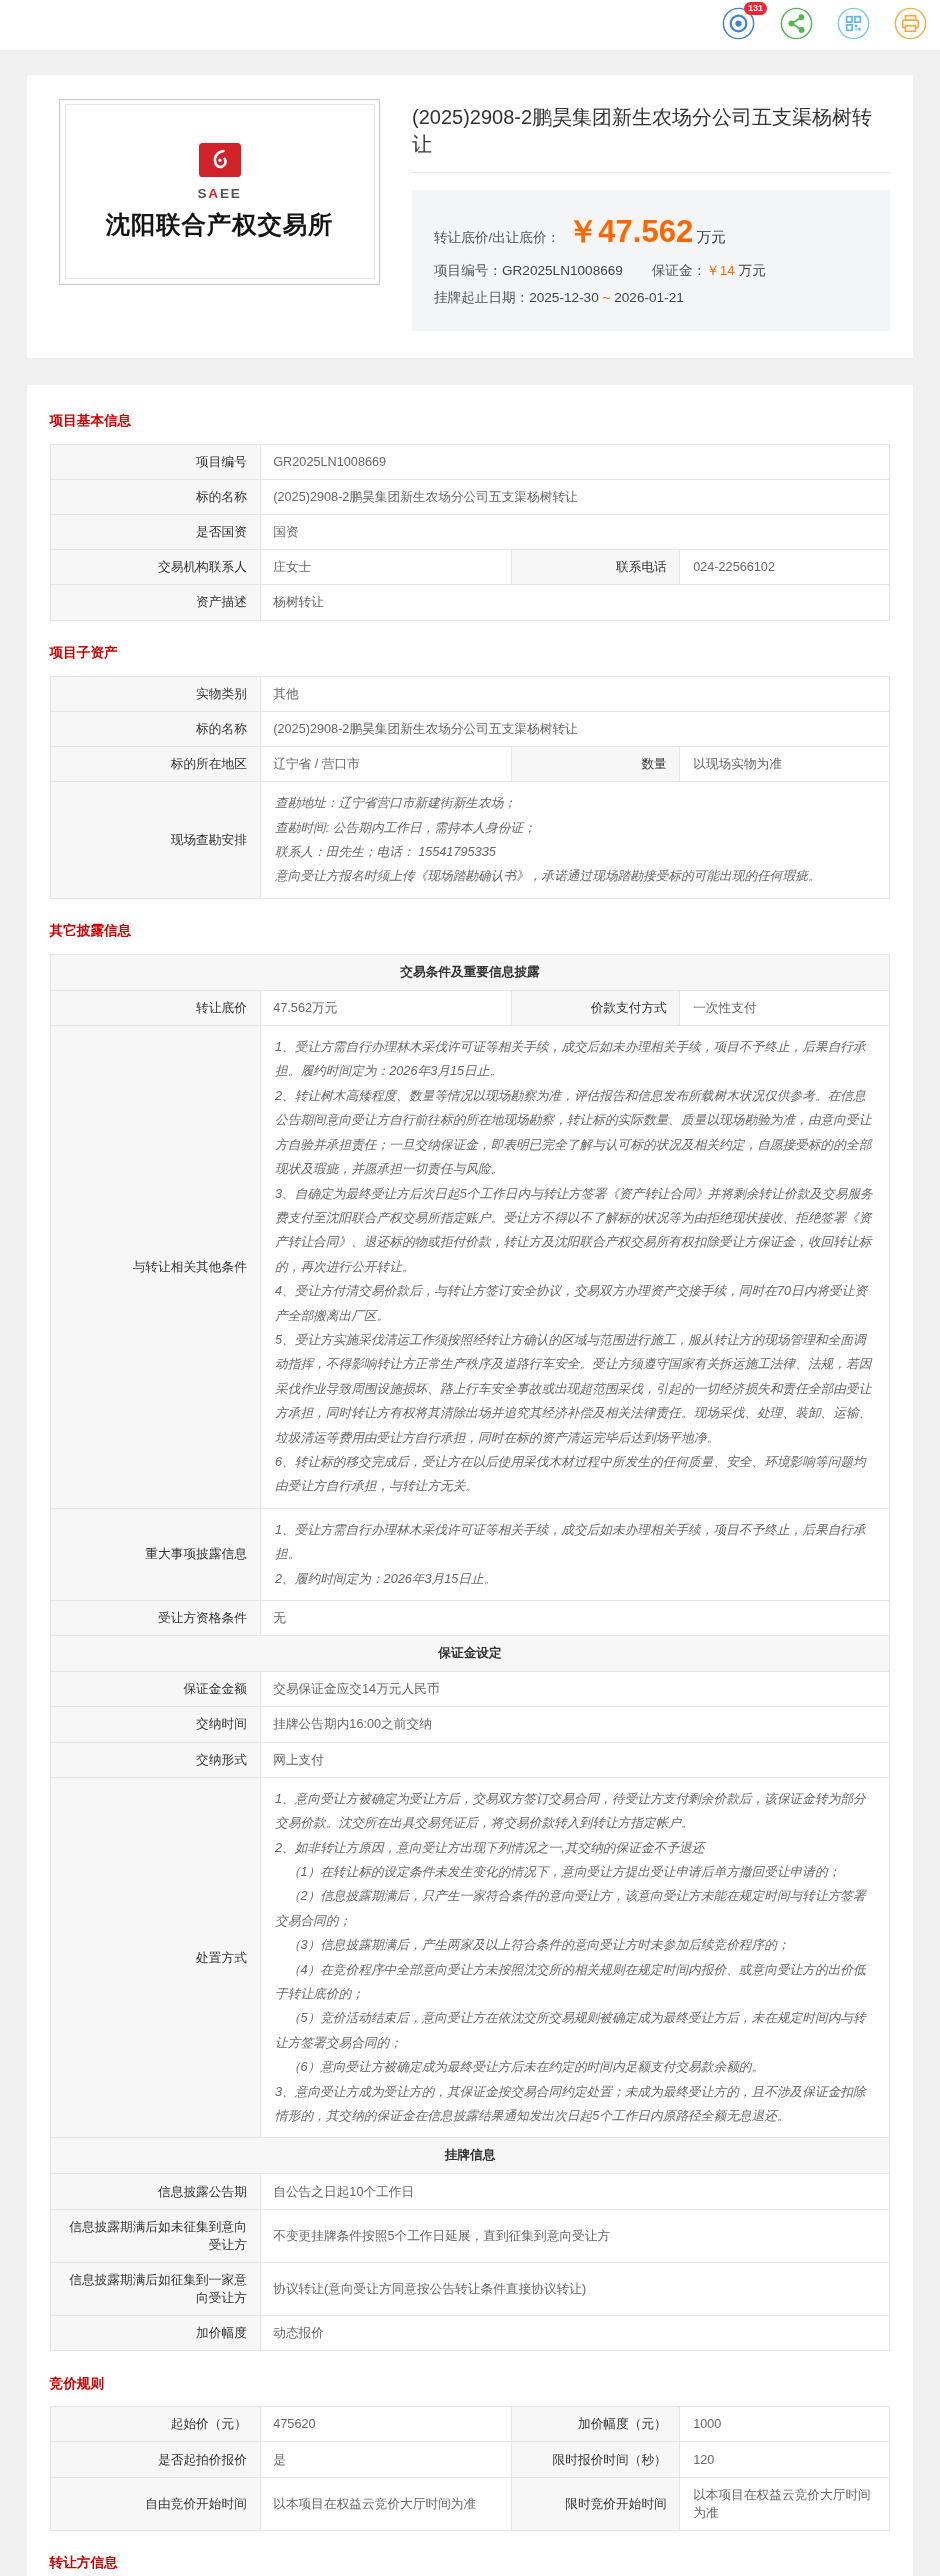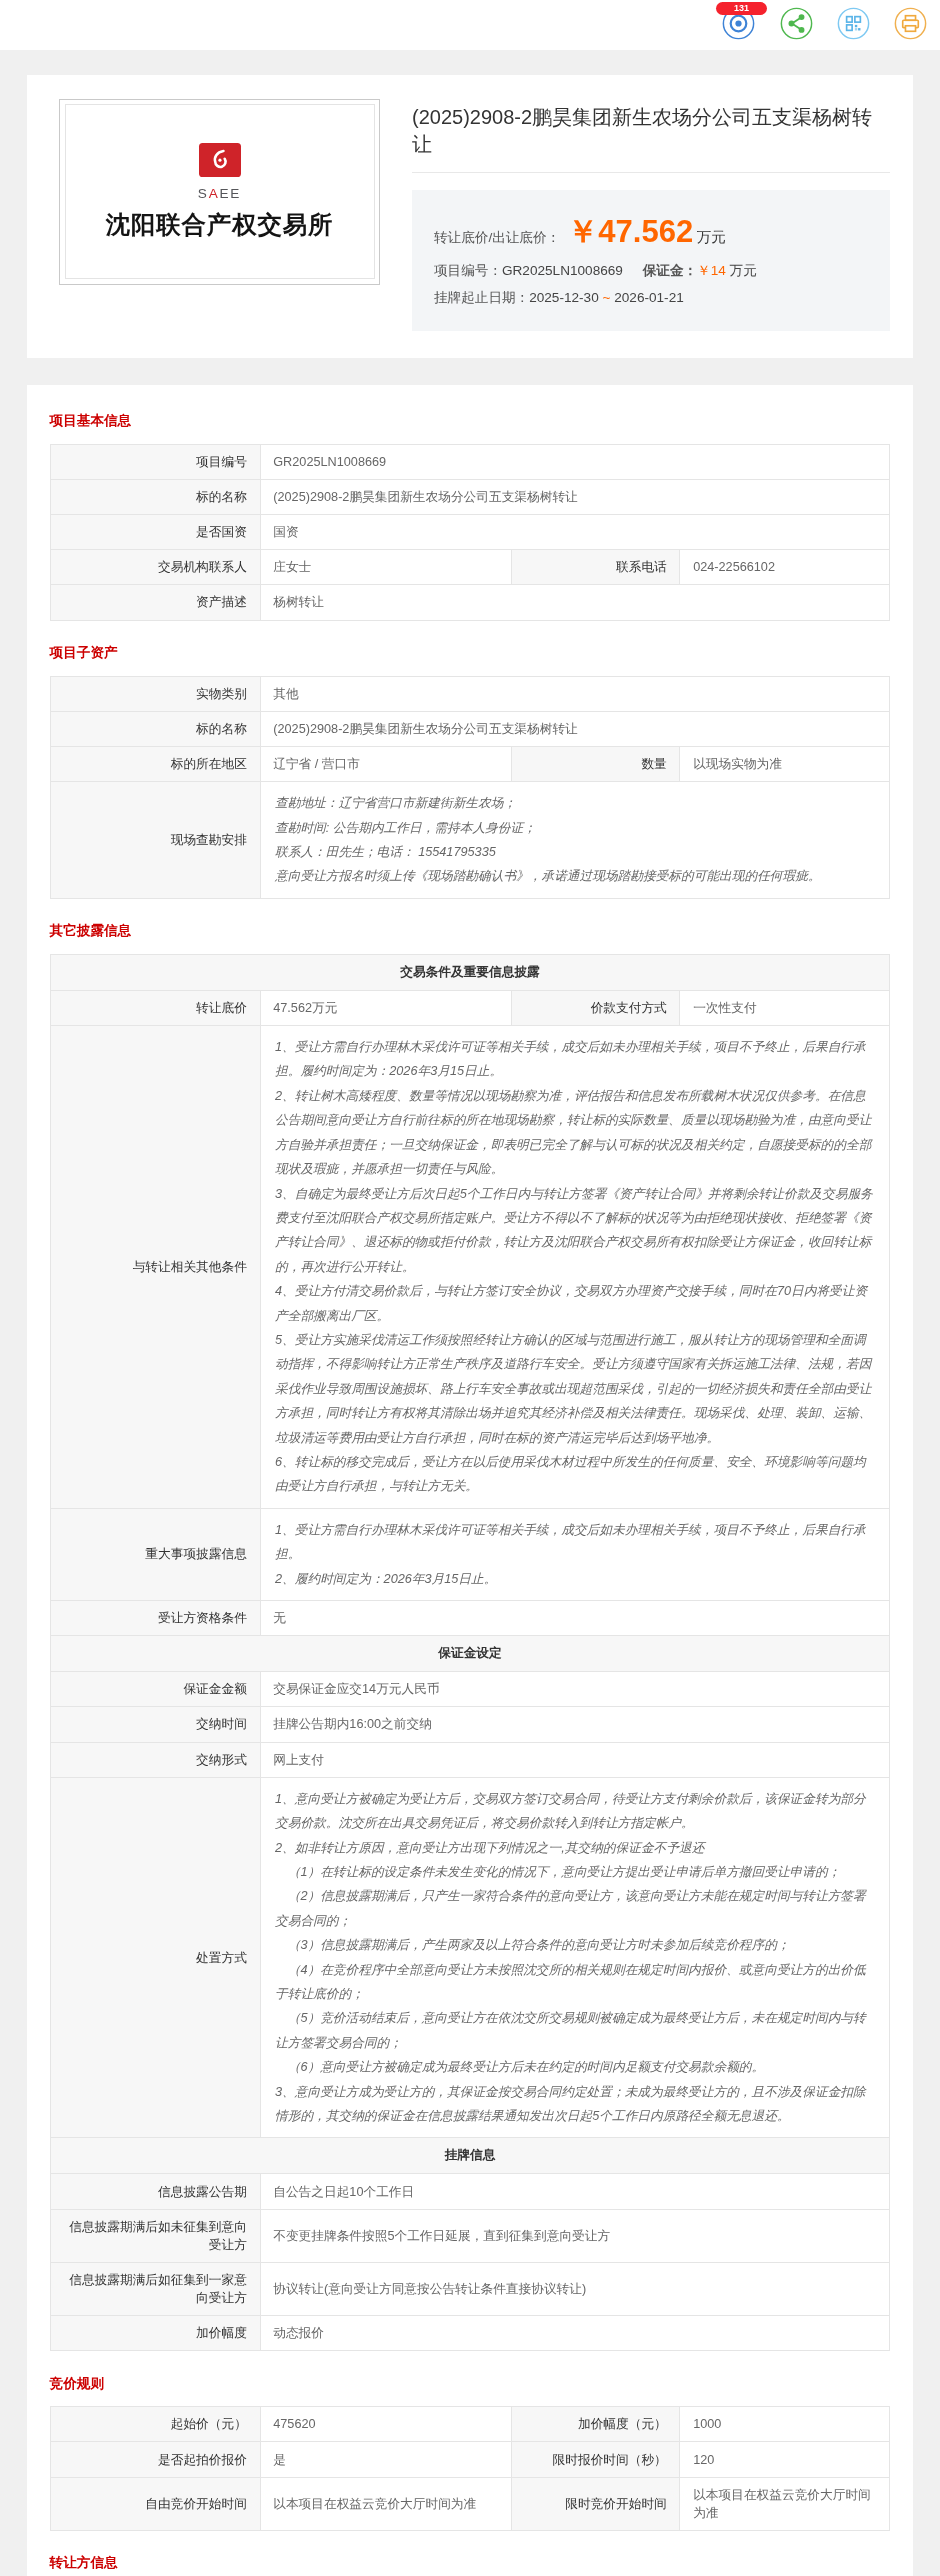--- a/index.html
+++ b/index.html
@@ -1,39 +1,39 @@
 <!DOCTYPE html>
 <html style="font-size:14.5px"><head>
 <meta charset="utf-8">
 <style>
   html,body{margin:0;padding:0;background:#f0f0f0;font-family:"Liberation Sans","DejaVu Sans",sans-serif;}
   body{width:940px;}
   .topstrip{background:#fff;height:50px;position:relative;}
   .tool-icons{position:absolute;top:7.2px;right:12.7px;display:flex;gap:24.4px;align-items:center;}
   .tool-icon{position:relative;width:33px;height:33px;cursor:pointer;}
   .badge{position:absolute;top:-5.4px;right:-11.8px;background:#f5222d;color:#fff;font-size:9px;line-height:12.7px;
-         padding:0 18px;border-radius:7.2px;font-weight:bold;}
+         padding:0 4px;border-radius:7.2px;font-weight:bold;}
   .cards-area{padding:25px 0 9px;}
   .card{width:886px;margin:0 auto;background:#fff;}
   .header-card{display:flex;padding:23.5px 22.6px 27px 32px;box-sizing:border-box;width:886px;}
   .logo-box{width:321px;min-width:321px;height:186px;border:0.9px solid #c9c9c9;padding:4.5px;box-sizing:border-box;background:#fff;}
   .logo-inner{border:0.9px solid #e4e4e4;height:100%;box-sizing:border-box;display:flex;flex-direction:column;
               align-items:center;justify-content:center;}
   .logo-mark{width:42px;height:34px;background:#cf2329;border-radius:3.6px;display:flex;align-items:center;justify-content:center;}
-  .logo-saee{font-size:13.6px;font-weight:normal;letter-spacing:1.8px;color:#55565a;margin-top:9px;}
+  .logo-saee{font-size:13.6px;font-weight:bold;letter-spacing:1.8px;color:#55565a;margin-top:9px;}
   .logo-saee .a-red{color:#cf2329;}
   .org-name{font-family:"Liberation Serif","DejaVu Serif",serif;font-weight:bold;font-size:24.4px;color:#141414;margin-top:8px;letter-spacing:0.9px;}
   .header-right{flex:1;margin-left:32px;min-width:0;}
   .doc-title{font-size:20px;font-weight:normal;color:#333;margin:5.4px 0 0;padding-bottom:14.5px;border-bottom:0.9px solid #e8e8e8;}
   .price-panel{background:#f3f5f7;margin-top:16.3px;padding:12.7px 22px 14.5px;}
   .p-line{margin:9px 0;font-size:13.6px;color:#555;}
   .price-big{font-size:31px;font-weight:bold;color:#ff6600;margin-left:7.2px;}
   .price-unit{font-size:14.5px;color:#333;margin-left:3.6px;}
   .mono-val{color:#444;}
-  .deposit-label{margin-left:16px;font-weight:bold;}
+  .deposit-label{margin-left:25px;}
   .orange{color:#ff6600;}
   .sec-heading{color:#cc0000;font-size:13.6px;font-weight:bold;margin:23.5px 0 13.6px;}
   .content-card{padding:3.6px 22.6px 27px;box-sizing:border-box;width:886px;}
   table.info{width:100%;border-collapse:collapse;table-layout:fixed;}
   table.info td{border:0.9px solid #e5e5e5;font-size:12.7px;vertical-align:middle;}
   td.lbl{background:#f7f7f7;font-weight:normal;color:#333;text-align:right;padding:8.1px 12.7px;line-height:18px;}
   td.val{color:#666;padding:8.1px 12.7px;line-height:18px;}
   td.pre{white-space:pre-wrap;line-height:24.4px;padding:9px 14.5px;font-style:italic;}
   td.thead{background:#f7f7f7;font-weight:bold;color:#333;text-align:center;padding:9px;font-size:12.7px;}
   .gap{height:27px;}

